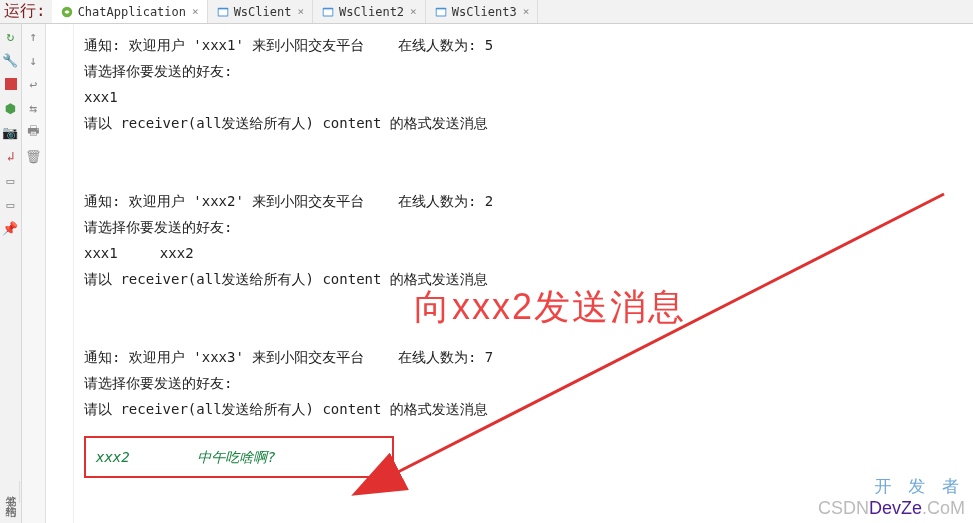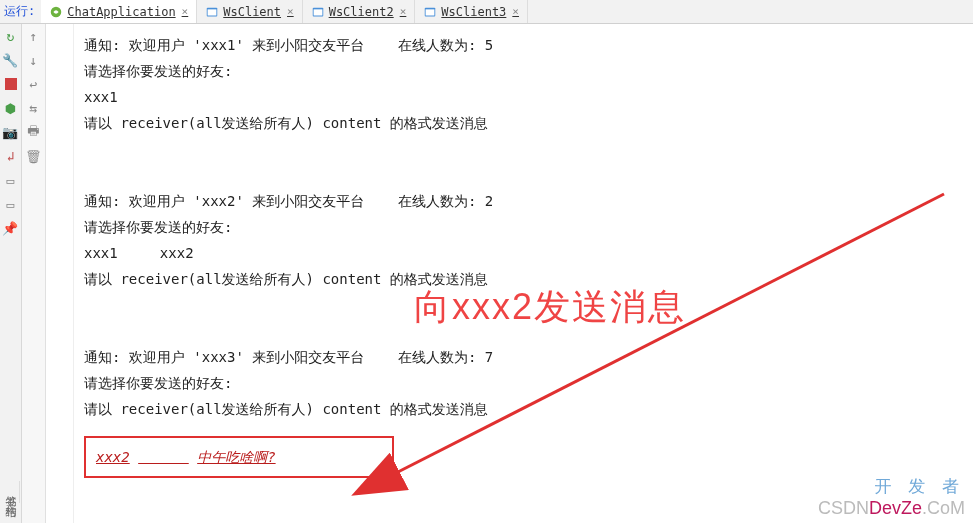--- a/index.html
+++ b/index.html
@@ -14,35 +14,34 @@
     }
     .top-bar {
       display: flex;
       align-items: center;
       height: 24px;
       background: #f2f2f2;
       border-bottom: 1px solid #d0d0d0;
       padding-left: 4px;
     }
     .run-label {
-      font-size: 12px;
-      color: #1d4ed8;
+      font-size: 16px;
+      color: #7f1d1d;
       margin-right: 6px;
     }
     .tab {
       display: flex;
       align-items: center;
       padding: 2px 8px;
       font-size: 12px;
       color: #333;
       border-right: 1px solid #ddd;
       cursor: pointer;
       height: 100%;
       gap: 4px;
-      text-decoration: underline;
     }
     .tab.active { background: #fff; }
     .tab-icon { width: 14px; height: 14px; display: inline-block; }
     .tab-close { color: #888; font-size: 11px; margin-left: 2px; }
     .main-area {
       display: flex;
       height: calc(100% - 24px);
     }
     .left-toolbar {
       width: 22px;
@@ -88,21 +87,21 @@
       position: relative;
       overflow: hidden;
     }
     .console-line { white-space: pre; }
     .input-box {
       border: 2px solid #e03030;
       padding: 6px 10px;
       margin-top: 14px;
       width: 310px;
     }
-    .green-text { color: #b91c1c; font-style: italic; text-decoration: underline; }
+    .green-text { color: #15803d; font-style: italic; }
     .annotation-text {
       position: absolute;
       color: #ef4444;
       font-size: 36px;
       font-weight: normal;
       font-family: "SimSun", sans-serif;
       letter-spacing: 2px;
     }
     .arrow-svg {
       position: absolute;
@@ -124,21 +123,21 @@
     .watermark {
       position: absolute;
       right: 8px;
       bottom: 4px;
       text-align: right;
       color: #6fa8d8;
       font-family: sans-serif;
     }
     .watermark .line1 { font-size: 17px; letter-spacing: 6px; }
     .watermark .line2 { font-size: 18px; color: #bbb; }
-    .watermark .line2 .blue { color: #be185d; }
+    .watermark .line2 .blue { color: #4c1d95; }
   </style>
 </head>
 <body>
 
 <div class="top-bar">
   <span class="run-label">运行:</span>
   <div class="tab active">
     <span class="tab-icon">
       <svg viewBox="0 0 16 16">
           <circle cx="8" cy="8" r="6" fill="#6db33f"></circle>

